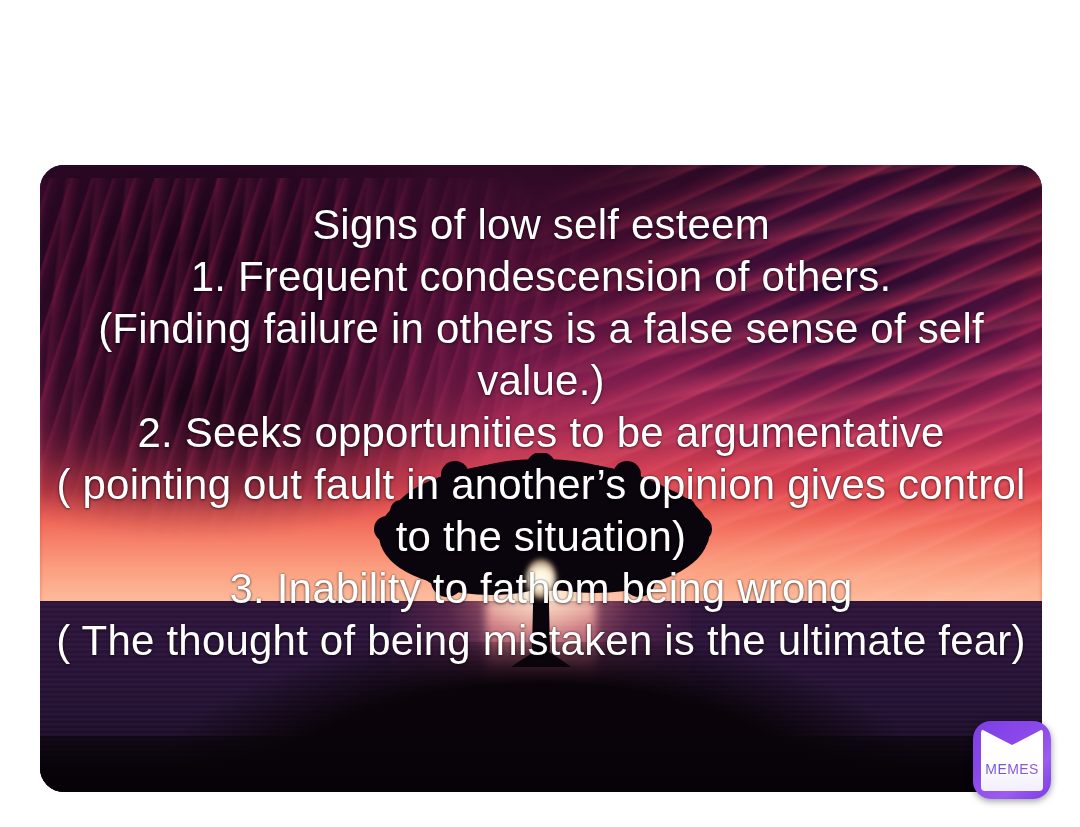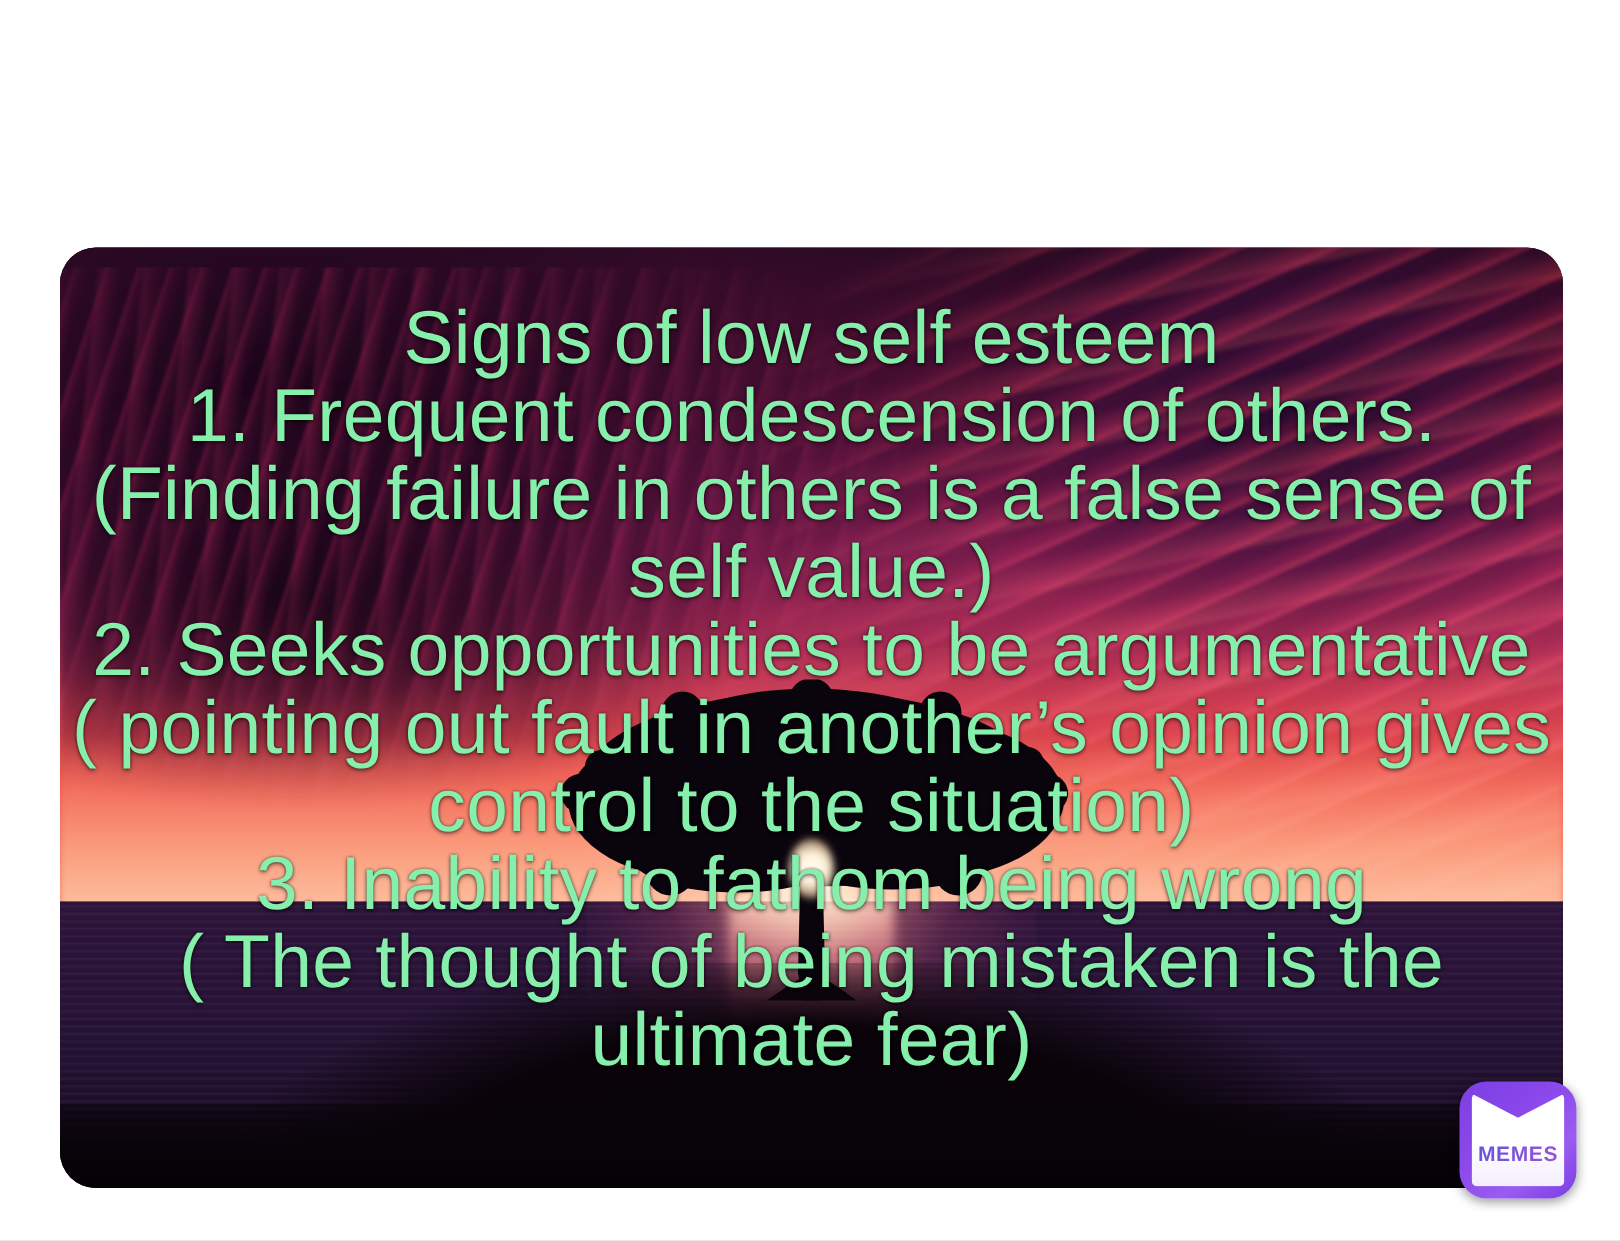--- a/index.html
+++ b/index.html
@@ -234,22 +234,22 @@
   }
   .tree svg { width: 100%; height: 100%; display: block; }
 
   
   .meme-text {
     position: absolute;
     left: 0; right: 0;
     top: 34px;
     padding: 0 8px;
     text-align: center;
-    color: #86efac;
-    font-size: 50px;
+    color: #ffffff;
+    font-size: 42px;
     line-height: 52px;
     letter-spacing: 0.2px;
     font-weight: 400;
     text-shadow:
       0 0 2px rgba(0,0,0,0.55),
       0 1px 3px rgba(0,0,0,0.45);
     white-space: pre-line;
     font-family: "Liberation Sans", "DejaVu Sans", sans-serif;
   }
 
@@ -272,21 +272,21 @@
     border-radius: 4px;
     background: linear-gradient(to bottom, #ffffff 0%, #ffffff 55%, #f2eefc 100%);
     clip-path: polygon(0% 0%, 50% 26%, 100% 0%, 100% 100%, 0% 100%);
   }
   .badge-label {
     position: absolute;
     left: 0; right: 0;
     top: 40px;
     text-align: center;
     font-size: 14px;
-    font-weight: 700;
+    font-weight: 400;
     letter-spacing: 0.4px;
     background: linear-gradient(95deg, #5f55e0 0%, #7a54dd 45%, #a557d6 100%);
     -webkit-background-clip: text;
             background-clip: text;
     color: transparent;
     -webkit-text-fill-color: transparent;
     font-family: "Liberation Sans", "DejaVu Sans", sans-serif;
   }
 </style>
 </head>

